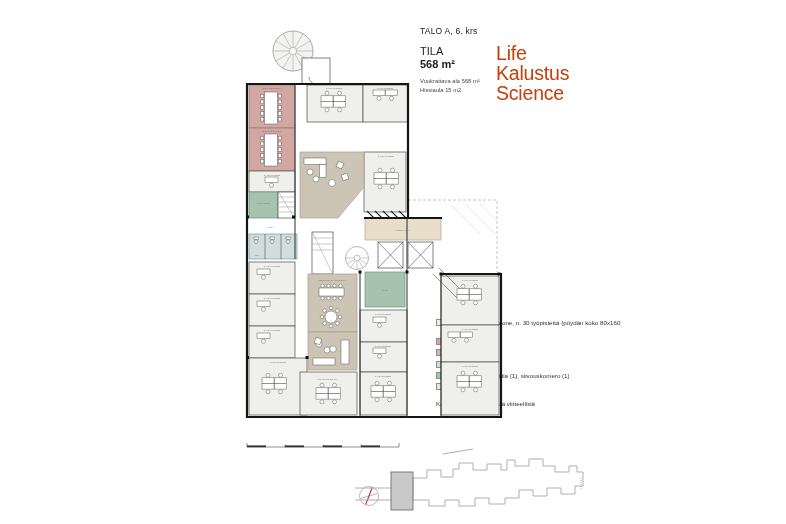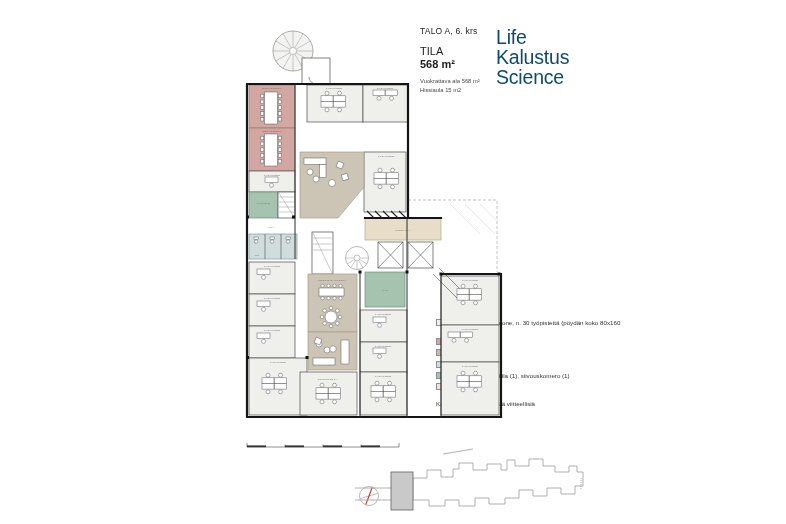--- a/index.html
+++ b/index.html
@@ -5,22 +5,22 @@
   html,body{margin:0;padding:0;background:#fff;}
   .canvas{position:relative;width:764px;height:524px;background:#ffffff;overflow:hidden;
           font-family:"Liberation Sans",sans-serif;color:#1d1d1d;border-radius:30px;}
   
   .header{position:absolute;left:420px;top:26px;}
   .h-building{font-size:8.5px;letter-spacing:.2px;color:#222;}
   .h-tila{font-size:11px;font-weight:normal;margin-top:9px;}
   .h-area{font-size:11px;font-weight:bold;margin-top:1px;}
   .h-small{font-size:5.8px;color:#4a4a4a;margin-top:7px;line-height:1.5;}
   
-  .logo{position:absolute;left:496px;top:28px;font-size:19.5px;font-weight:500;
-        line-height:1.02;color:#0c4a6e;letter-spacing:-.2px;}
+  .logo{position:absolute;left:496px;top:44px;font-size:19.5px;font-weight:500;
+        line-height:1.02;color:#c2410c;letter-spacing:-.2px;}
   
   .legend{position:absolute;left:436px;top:319px;width:188px;font-size:6.2px;color:#333;}
   .legend-row{display:flex;align-items:flex-start;margin-bottom:3.6px;line-height:1.25;}
   .swatch{width:7px;height:7px;border:1px solid #8f8f8f;margin-right:5px;flex:none;box-sizing:border-box;}
   .sw-1{background:#eff0ec;}
   .sw-2{background:#d2a7a2;}
   .sw-3{background:#c6bcae;}
   .sw-4{background:#cfdedd;}
   .sw-5{background:#a6c3b0;}
   .sw-6{background:#efe3da;}

